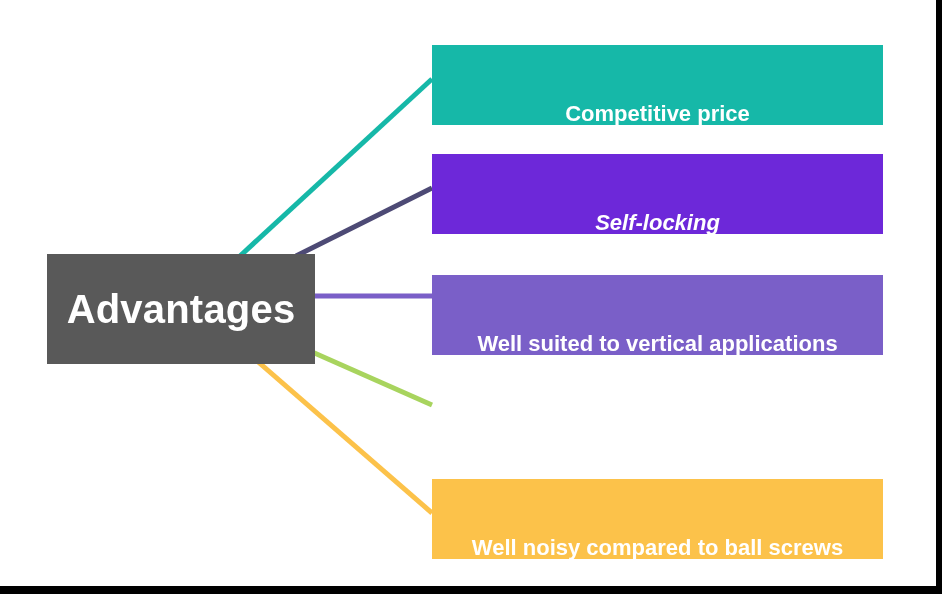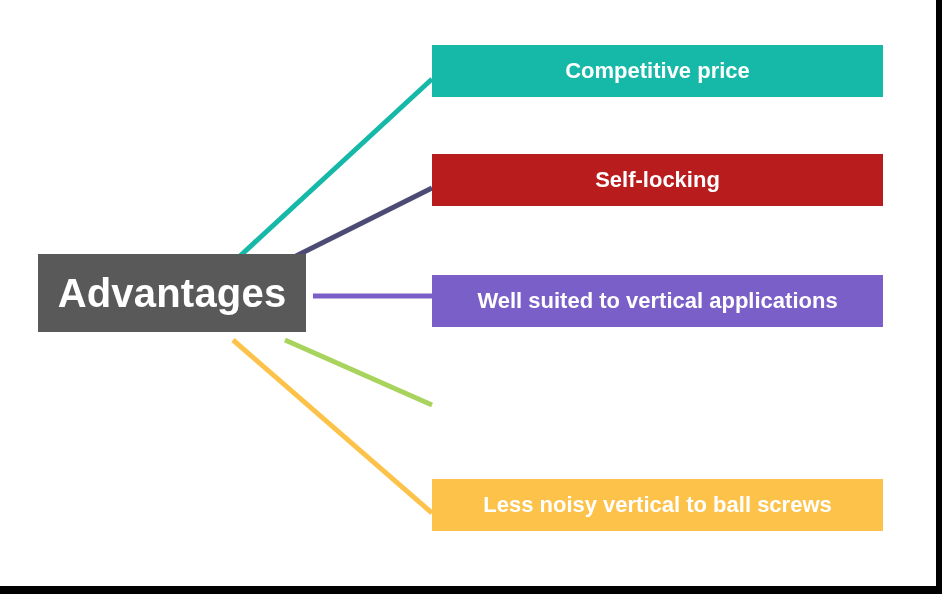--- a/index.html
+++ b/index.html
@@ -37,45 +37,45 @@
   .connectors {
     position: absolute;
     left: 0;
     top: 0;
     width: 942px;
     height: 594px;
   }
   
   .root-node {
     position: absolute;
-    left: 38px;
+    left: 47px;
     top: 254px;
     width: 268px;
-    height: 78px;
+    height: 110px;
     background: #595959;
     display: flex;
     align-items: center;
     justify-content: center;
   }
   .root-label {
     color: #ffffff;
     font-size: 40px;
     font-weight: bold;
     letter-spacing: 0.2px;
     line-height: 1;
     white-space: nowrap;
   }
   
   .branch {
     position: absolute;
     left: 432px;
     width: 451px;
-    height: 52px;
+    height: 80px;
     display: flex;
-    align-items: center;
+    align-items: flex-end;
     justify-content: center;
     box-sizing: border-box;
     padding: 0 8px;
   }
   .branch-label {
     color: #ffffff;
     font-size: 22px;
     font-weight: bold;
     line-height: 1;
     white-space: nowrap;
@@ -96,29 +96,29 @@
   </svg>
 
   <div class="root-node">
     <span class="root-label">Advantages</span>
   </div>
 
   <div class="branch" style="top:45px; background:#16b8a8;">
     <span class="branch-label">Competitive price</span>
   </div>
 
-  <div class="branch" style="top:154px; background:#b91c1c;">
+  <div class="branch" style="top:154px; background:#6d28d9;font-style:italic;">
     <span class="branch-label">Self-locking</span>
   </div>
 
   <div class="branch" style="top:263px; background:#7a5fc8;margin-top:12px;">
     <span class="branch-label">Well suited to vertical applications</span>
   </div>
 
 
   <div class="branch" style="top:479px; background:#fcc24a;">
-    <span class="branch-label">Less noisy vertical to ball screws</span>
+    <span class="branch-label">Well noisy compared to ball screws</span>
   </div>
 
   <div class="edge-right"></div>
   <div class="edge-bottom"></div>
 
 </div>
 
 </body></html>

